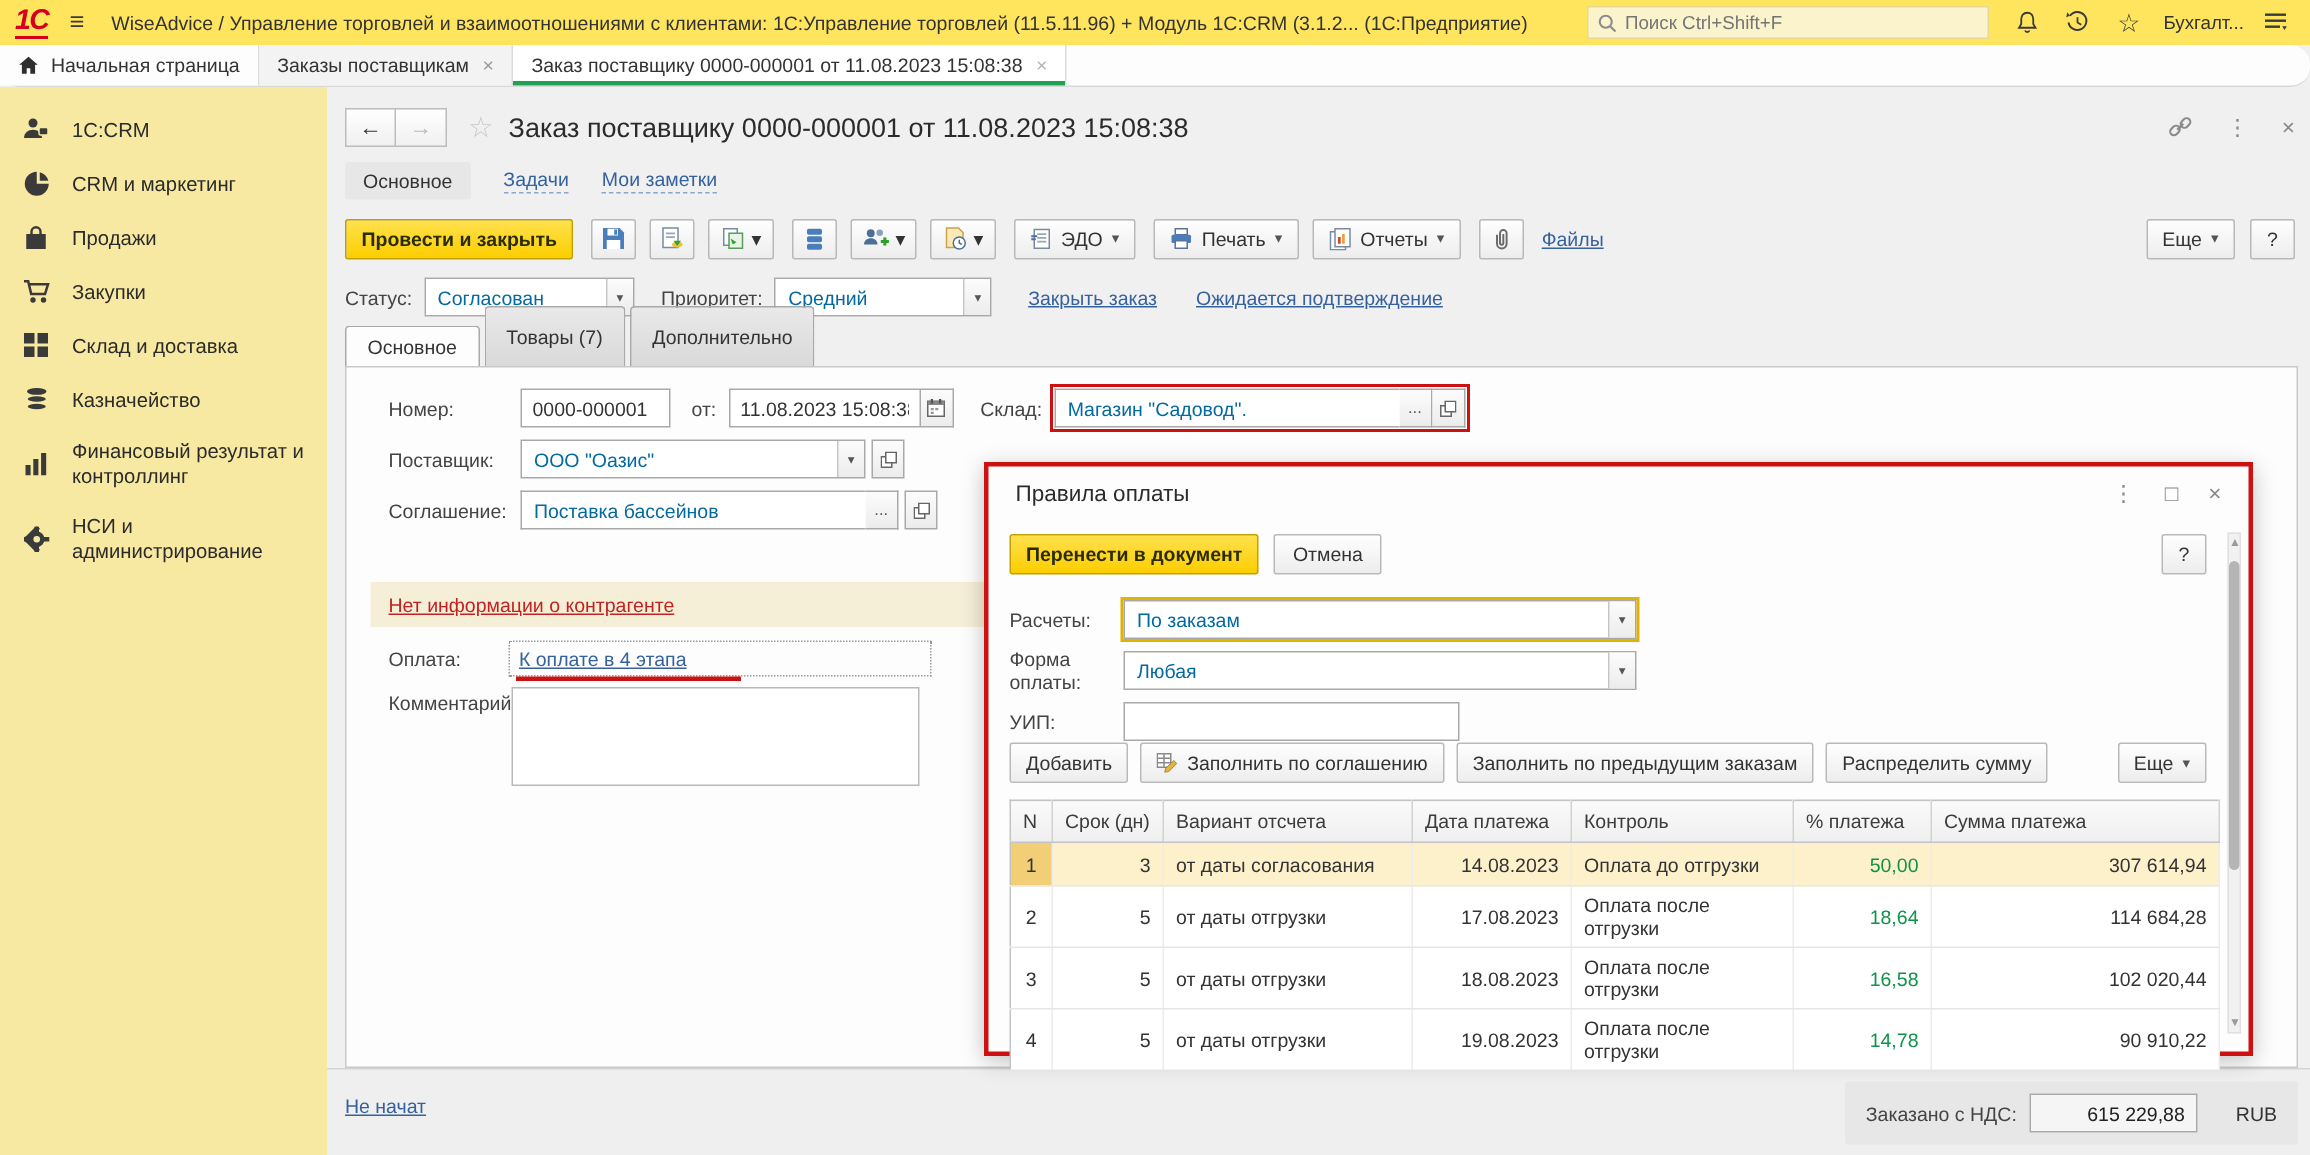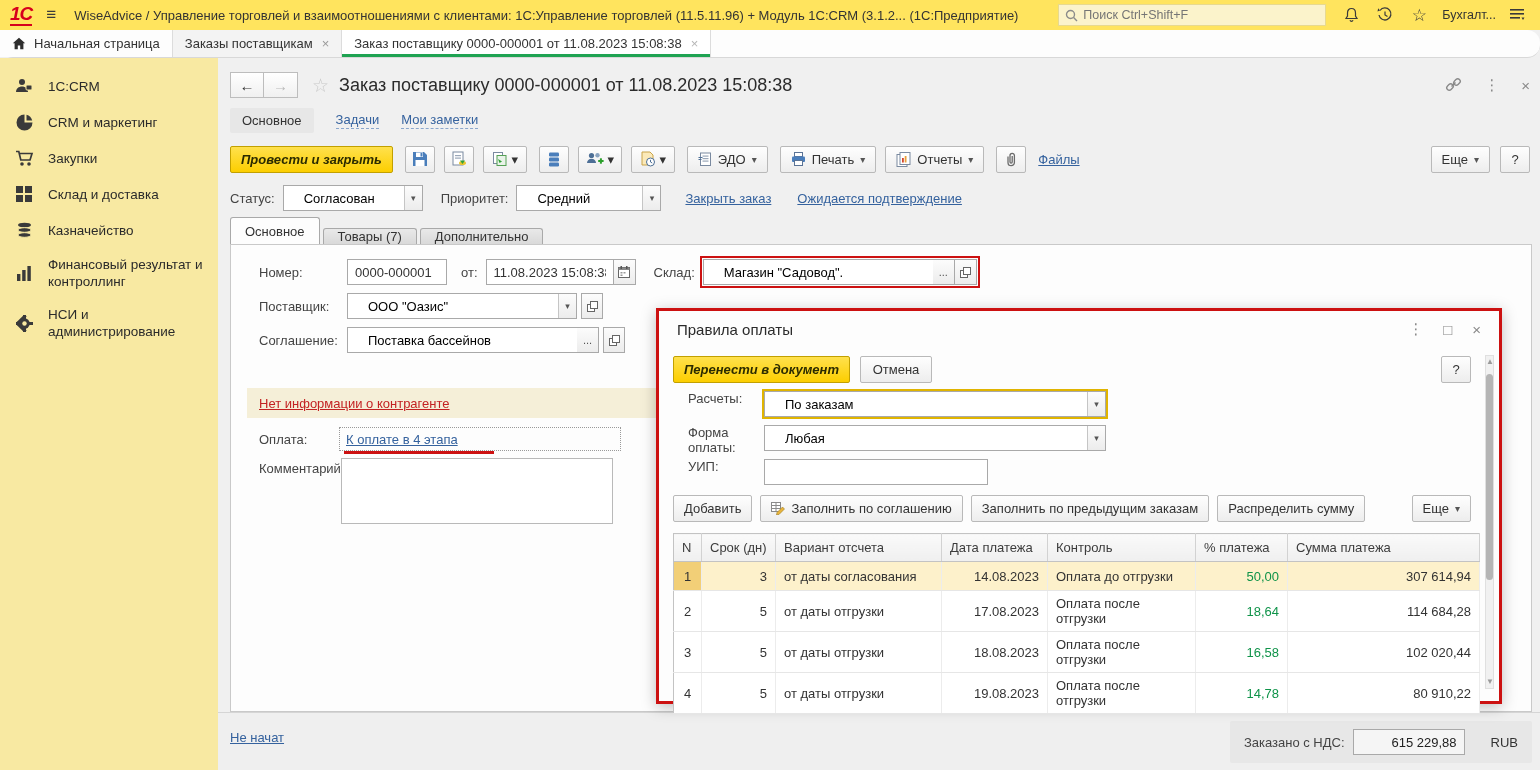--- a/index.html
+++ b/index.html
@@ -44,35 +44,35 @@
   .dochead-right { margin-left:auto; display:flex; align-items:center; gap:22px; color:#8a8a8a; }
   .dochead-right .g { font-size:15px; cursor:pointer; }
 
   .navtabs { position:absolute; left:12px; top:48px; height:28px; display:flex; align-items:center; gap:22px; }
   .navtab-main { background:#e7e7e7; padding:5px 12px; border-radius:2px; color:#333; cursor:pointer; }
   .navtab-link { color:#35629e; border-bottom:1px dashed #8aa6cc; cursor:pointer; padding-bottom:1px; }
 
   .toolbar { position:absolute; left:12px; top:86px; right:10px; height:30px; display:flex; align-items:center; }
   .btn { height:27px; background:linear-gradient(#fefefe,#ededed); border:1px solid #b9b9b9; border-radius:2px; display:inline-flex; align-items:center; justify-content:center; padding:0 10px; font-size:13px; color:#333; cursor:pointer; white-space:nowrap; }
   .btn .car { font-size:10px; color:#555; margin-left:6px; }
-  .btn-yellow { background:linear-gradient(#ffe14d,#fcce00); border:1px solid #c2a000; font-weight:bold; color:#2b2b00;font-style:italic; }
+  .btn-yellow { background:linear-gradient(#ffe14d,#fcce00); border:1px solid #c2a000; font-weight:bold; color:#2b2b00; }
   .ibtn { width:30px; height:27px; background:linear-gradient(#fefefe,#ededed); border:1px solid #b9b9b9; border-radius:2px; display:inline-flex; align-items:center; justify-content:center; cursor:pointer; }
   .ibtn.dd { width:44px; gap:4px; }
   .tool-gap { width:12px; }
   .tool-sgap { width:9px; }
   .link { color:#35629e; text-decoration:underline; cursor:pointer; }
 
   .statusrow { position:absolute; left:12px; top:126px; right:10px; height:28px; display:flex; align-items:center; }
   .combo { height:26px; background:#fff; border:1px solid #a9a9a9; display:inline-flex; align-items:center; position:relative; cursor:pointer; }
-  .combo .val { padding:0 20px; flex:1; color:#000000; white-space:nowrap; overflow:hidden; }
+  .combo .val { padding:0 8px; flex:1; color:#0369a1; white-space:nowrap; overflow:hidden; }
   .combo .dbtn { width:18px; height:100%; border-left:1px solid #c5c5c5; background:linear-gradient(#fcfcfc,#ececec); display:flex; align-items:center; justify-content:center; font-size:9px; color:#555; }
   .flabel { color:#444; margin-right:8px; white-space:nowrap; }
 
   .doctabs { position:absolute; left:12px; top:160px; height:26px; display:flex; align-items:flex-end; }
-  .dtab { height:16px; padding:0 14px; display:flex; align-items:center; background:linear-gradient(#e9e9e9,#d9d9d9); border:1px solid #a9a9a9; border-bottom:none; border-radius:3px 3px 0 0; margin-right:3px; font-size:13px; color:#333; cursor:pointer; }
+  .dtab { height:40px; padding:0 14px; display:flex; align-items:center; background:linear-gradient(#e9e9e9,#d9d9d9); border:1px solid #a9a9a9; border-bottom:none; border-radius:3px 3px 0 0; margin-right:3px; font-size:13px; color:#333; cursor:pointer; }
   .dtab.active { background:#fdfdfd; height:27px; position:relative; z-index:2; }
 
   .formpanel { position:absolute; left:12px; top:186px; right:8px; bottom:58px; background:#fdfdfd; border:1px solid #c9c9c9; }
   .frow { position:absolute; display:flex; align-items:center; }
   .tinput { height:26px; border:1px solid #a9a9a9; background:#fff; padding:0 7px; font-size:13px; color:#333; font-family:"Liberation Sans",sans-serif; outline:none; }
   .sqbtn { width:22px; height:26px; border:1px solid #a9a9a9; border-left:none; background:linear-gradient(#fcfcfc,#ececec); display:flex; align-items:center; justify-content:center; font-size:11px; color:#555; cursor:pointer; }
   .redbox { outline:2px solid #cc1111; outline-offset:1px; }
   .warnbox { position:absolute; left:16px; top:143px; width:412px; height:30px; background:#f5efd8; display:flex; align-items:center; padding:0 12px; }
   .warnlink { color:#c32222; text-decoration:underline; cursor:pointer; }
   .paylink-box { border:1px dotted #9a9a9a; height:24px; display:flex; align-items:center; padding:0 6px; width:282px; background:#fdfdfd; position:relative; }
@@ -83,21 +83,21 @@
   .footer { position:absolute; left:0; right:0; bottom:0; height:58px; background:#efefef; border-top:1px solid #d5d5d5; }
   .total-panel { position:absolute; right:8px; top:8px; height:42px; background:#e7e7e7; display:flex; align-items:center; padding:0 14px; border-radius:2px; }
   .total-input { width:112px; height:26px; border:1px solid #a9a9a9; background:#f5f5f5; text-align:right; padding:0 7px; font-size:13px; font-family:"Liberation Sans",sans-serif; color:#222; }
 
   
   .modal { position:absolute; left:656px; top:308px; width:846px; height:396px; background:#fdfdfd; border:3px solid #cc1111; box-shadow:0 3px 14px rgba(0,0,0,.25); }
   .m-head { position:absolute; left:0; top:0; right:0; height:36px; display:flex; align-items:center; padding:0 18px; }
   .m-title { font-size:15px; color:#2b2b2b; }
   .m-icons { margin-left:auto; display:flex; align-items:center; gap:20px; color:#8a8a8a; font-size:15px; }
   .m-btnrow { position:absolute; left:14px; top:44px; right:14px; height:28px; display:flex; align-items:center; }
-  .m-row { position:absolute; left:29px; height:44px; display:flex; }
+  .m-row { position:absolute; left:14px; height:44px; display:flex; align-items:center; }
   .m-label { width:76px; color:#444; }
   .yellow-focus { outline:2px solid #e0b400; outline-offset:0; }
   .m-cmdrow { position:absolute; left:14px; top:184px; right:14px; display:flex; align-items:center; gap:8px; }
 
   .ptable { position:absolute; left:14px; top:222px; width:806px; border:1px solid #c3c3c3; border-collapse:collapse; table-layout:fixed; font-size:13px; }
   .ptable th { background:linear-gradient(#fafafa,#efefef); border-right:1px solid #d2d2d2; border-bottom:1px solid #c3c3c3; font-weight:normal; color:#3c3c3c; text-align:left; padding:6px 8px; height:28px; }
   .ptable td { border-right:1px solid #ececec; border-bottom:1px solid #e6e6e6; padding:5px 8px; height:29px; color:#333; background:#fff; }
   .ptable .c-num { text-align:right; }
   .ptable .c-ctr { text-align:center; }
   .ptable .green { color:#0f9349; }
@@ -183,20 +183,29 @@
       <span class="lbl">1С:CRM</span>
     </div>
     <div class="side-item">
       <span class="sic">
           <svg width="17" height="17" viewBox="0 0 17 17">
             <path d="M8.5 8.5V0.5A8 8 0 1 0 16.5 8.5z" fill="#3a3a3a"></path>
             <path d="M10.5 6.5V0.8a8 8 0 0 1 5.7 5.7z" fill="#3a3a3a"></path>
           </svg>
         </span>
       <span class="lbl">CRM и маркетинг</span>
+    </div>
+    <div class="side-item">
+      <span class="sic">
+          <svg width="16" height="17" viewBox="0 0 16 17">
+            <path d="M5 6V4.5a3 3 0 0 1 6 0V6" fill="none" stroke="#3a3a3a" stroke-width="1.6"></path>
+            <rect x="1.5" y="6" width="13" height="10" fill="#3a3a3a"></rect>
+          </svg>
+        </span>
+      <span class="lbl">Продажи</span>
     </div>
     <div class="side-item">
       <span class="sic">
           <svg width="19" height="17" viewBox="0 0 19 17">
             <path d="M1 1.5h2.8l2 8.5h9.2l2-6.5H5" fill="none" stroke="#3a3a3a" stroke-width="1.7"></path>
             <circle cx="7" cy="14" r="1.8" fill="#3a3a3a"></circle>
             <circle cx="14" cy="14" r="1.8" fill="#3a3a3a"></circle>
           </svg>
         </span>
       <span class="lbl">Закупки</span>
@@ -642,21 +651,21 @@
             <td class="c-num green">16,58</td>
             <td class="c-num">102 020,44</td>
         </tr>
         <tr>
           <td class="c-ctr">4</td>
             <td class="c-num">5</td>
             <td>от даты отгрузки</td>
             <td class="c-num">19.08.2023</td>
             <td>Оплата после отгрузки</td>
             <td class="c-num green">14,78</td>
-            <td class="c-num">80 910,22</td>
+            <td class="c-num">90 910,22</td>
         </tr>
       </tbody>
     </table>
 
     <div class="m-scroll">
       <span class="m-sarrow" style="top:0;">▲</span>
       <div class="m-thumb"></div>
       <span class="m-sarrow" style="bottom:0;">▼</span>
     </div>
   </div>

